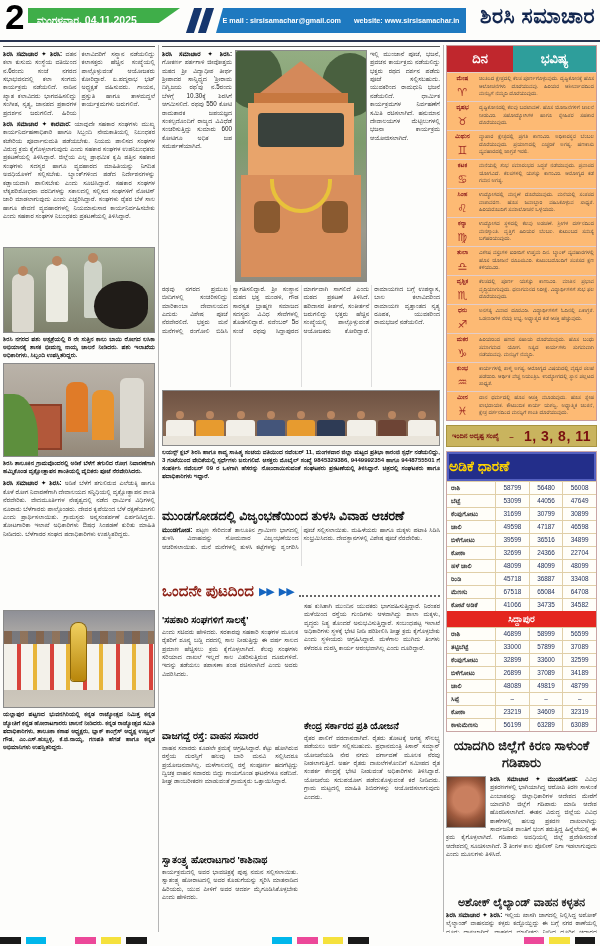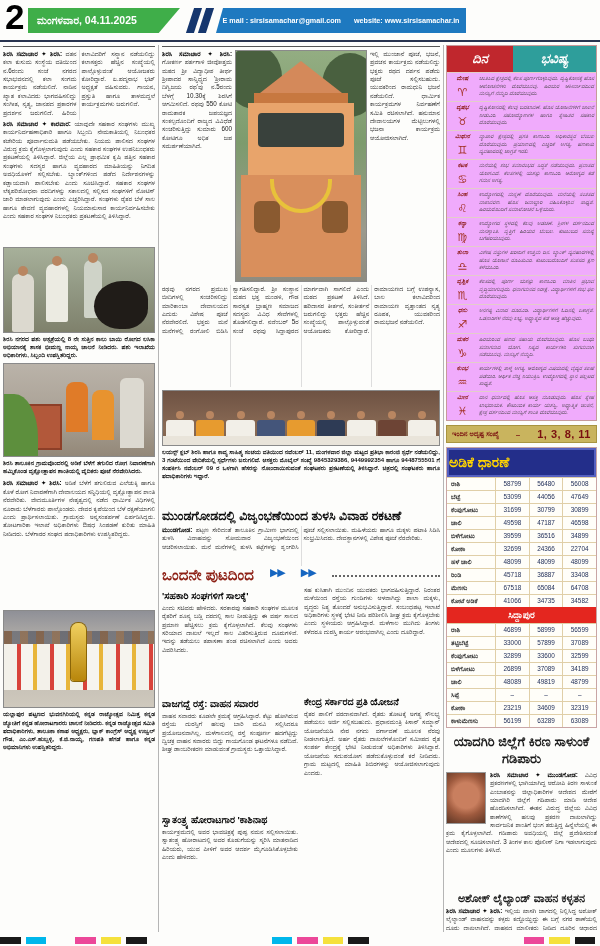--- a/index.html
+++ b/index.html
@@ -1,21 +1,21 @@
 <!DOCTYPE html>
 <html><head>
 <meta charset="utf-8">
 <style>
   html,body{margin:0;padding:0;background:#e8e8e8;}
   .page{position:relative;width:600px;height:946px;background:#fdfdfb;margin:0 auto;
         font-family:"Liberation Sans","DejaVu Sans",sans-serif;color:#1a1a1a;overflow:hidden;}
   
   .hdr{position:absolute;top:0;left:0;right:0;height:40px;}
   .pgnum{position:absolute;left:5px;top:-3px;font-size:35px;font-weight:800;color:#000;}
-  .datebar{position:absolute;left:28px;top:8px;width:152px;height:25px;background:#3fae49;
+  .datebar{position:absolute;left:28px;top:8px;width:152px;height:15px;background:#3fae49;
            clip-path:polygon(0 0,100% 0,86% 100%,0 100%);}
   .datebar span{display:block;line-height:25px;padding-left:9px;color:#fff;font-size:10.5px;font-weight:700;}
   .slash{position:absolute;top:8px;width:8px;height:25px;background:#16376e;transform:skewX(-18deg);}
   .s1{left:190px}.s2{left:202px}
   .contactbar{position:absolute;left:216px;top:8px;width:250px;height:25px;background:#1e79c0;
               display:flex;align-items:center;justify-content:space-around;
               clip-path:polygon(7px 0,100% 0,100% 100%,0 100%);}
   .contactbar span{color:#fff;font-size:7.2px;font-weight:700;white-space:nowrap;}
   .masthead{position:absolute;right:5px;top:4px;font-size:21px;font-weight:800;color:#12264f;letter-spacing:.5px;}
   .hrule{position:absolute;top:40px;left:0;right:0;border-top:2px solid #2a3550;}
@@ -28,21 +28,21 @@
   .bt{font-size:6.3px;line-height:1.33;text-align:justify;color:#222;overflow:hidden;}
   .dl{font-weight:800;color:#000;}
   .b2{column-count:2;column-gap:5px;column-rule:1px solid #ddd;}
   .b4{column-count:4;column-gap:5px;column-rule:1px solid #ddd;}
   .headA{font-size:13.5px;font-weight:800;text-align:center;line-height:1.28;margin:2px 0 3px;color:#0a0a0a;}
   .headB{font-size:15px;font-weight:800;text-align:center;margin:6px 0 3px;color:#0a0a0a;}
   .headMain{font-size:16.5px;font-weight:800;text-align:center;line-height:1.3;margin:1px 4px 4px;color:#050505;}
   .headTul{font-size:12.5px;font-weight:800;margin:5px 0 2px;color:#0a0a0a;}
   .headYad{font-size:13px;font-weight:800;text-align:center;line-height:1.3;margin:6px 0 3px;}
   .headAsh{font-size:11px;font-weight:800;text-align:center;margin:5px 0 2px;}
-  .subH{font-size:9.5px;font-weight:800;margin:4px 0 2px;color:#000;}
+  .subH{font-size:9.5px;font-weight:800;margin:12px 0 2px;color:#000;}
   .ruleT{border-top:1px solid #555;margin:1px 0 3px;}
   figcaption,.cap{font-size:6px;font-weight:700;line-height:1.35;text-align:justify;color:#111;margin:2px 0 4px;overflow:hidden;}
   
   .photo{position:relative;overflow:hidden;border:1px solid #8a8a8a;margin:3px 0 2px;}
   .phVac{height:84px;background:linear-gradient(180deg,#a7b09a 0%,#939a85 45%,#7f816c 100%);}
   .animal{position:absolute;right:6px;bottom:3px;width:54px;height:48px;background:#201c18;border-radius:55% 40% 45% 50%;}
   .fig{position:absolute;width:22px;height:58px;background:#ecebe2;border-radius:7px 7px 2px 2px;}
   .fgh{position:absolute;width:10px;height:10px;border-radius:50%;background:#b98661;}
   .f1{left:42px;top:16px}.h1p{left:48px;top:8px}
   .f2{left:8px;top:26px;background:#dcd9cf}.h2p{left:14px;top:18px}
@@ -74,44 +74,44 @@
   .m1{left:18px}.m2{right:18px}
   .phGrp{height:54px;background:linear-gradient(180deg,#6e5243 0%,#8a6b55 70%,#7a5c48 100%);display:flex;align-items:flex-end;padding:0 2px;}
   .gtable{position:absolute;left:0;right:0;bottom:0;height:9px;background:#e9e4da;}
   .pp{flex:1;margin:0 1px;position:relative;bottom:8px;}
   .pp .hd{width:8px;height:8px;border-radius:50%;background:#b98661;margin:0 auto;}
   .pp .sh{height:17px;border-radius:3px 3px 0 0;margin-top:1px;background:#f2efe8;}
   .c2 .sh{background:#e79b2f}.c3 .sh{background:#44557a}.c4 .sh{background:#6d4435}.c5 .sh{background:#2e3b55}
   .mug{width:38px;height:50px;float:left;margin:1px 4px 2px 0;border:1px solid #999;
       background:radial-gradient(circle at 50% 45%,#c97f5f 0 38%,#9e5a3e 60%,#5c3524 100%);}
   
-  .horo{border:1px solid #c79a9a;background:#f0abfc;font-style:italic;}
+  .horo{border:1px solid #c79a9a;background:#fdba74;}
   .horoHdr{display:flex;height:26px;text-align:center;font-weight:800;color:#fff;}
   .hl{flex:1;background:#c0272d;font-size:13px;line-height:26px;}
   .hrg{flex:1.25;background:#2e9e9b;font-size:13px;line-height:26px;}
   .zrow{display:flex;border-top:1px solid #e3cdc9;padding:2px 2px 1px;min-height:21px;}
   .zl{width:27px;text-align:center;flex-shrink:0;}
   .zname{display:block;font-size:6px;font-weight:800;color:#8f2020;}
   .zicon{font-size:11px;line-height:1.05;color:#a33226;}
   .ztxt{flex:1;font-size:5.4px;line-height:1.4;text-align:justify;color:#3a3a3a;padding-left:3px;}
   .lucky{display:flex;justify-content:space-between;align-items:center;background:#c9b45e;border:1px solid #a89440;
          padding:2px 5px;margin:4px 0;color:#7a1010;font-weight:800;}
-  .ll{font-size:6.8px}.ld{font-size:8px}.ln{font-size:11px;letter-spacing:.5px}
+  .ll{font-size:6.8px}.ld{font-size:8px}.ln{font-size:14px;letter-spacing:.5px}
   .prices{border:1px solid #c9a5a5;background:#fffef9;}
   .pHdr{background:#232e8a;color:#ffd400;font-size:14px;font-weight:800;text-align:left;padding:4px 0;
         border:2px solid #5560c0;}
   .mktbar{background:#e4261f;color:#fff;font-weight:800;text-align:center;font-size:9px;padding:2.5px 0;}
   .prow{display:flex;border-top:1px solid #e0cfa8;}
   .prow span{flex:1;font-size:6.4px;text-align:center;padding:2px 0;border-left:1px solid #e0cfa8;color:#1c2a55;}
   .prow span:first-child{flex:1.35;text-align:left;padding-left:4px;border-left:none;color:#333;font-weight:700;}
   
   .topRow{display:flex;gap:3px;height:232px;}
   .topRow .tc{width:70px;flex-shrink:0;}
   .topRow .phCha{width:130px;flex-shrink:0;margin:0;}
-  .fpbar{display:flex;align-items:flex-start;gap:16px;margin:0 0 2px;}
+  .fpbar{display:flex;align-items:center;gap:5px;margin:16px 0 2px;}
   .fpTitle{font-size:15px;font-weight:800;color:#8d1f14;white-space:nowrap;}
   .fpArrow{color:#1565c0;font-size:11px;font-weight:800;letter-spacing:-1px;}
   .dotlead{flex:1;border-bottom:2px dotted #666;height:9px;}
   .fpcols{display:flex;gap:6px;}
   .fpcols>div{flex:1;}
   
   .hA{height:70px}.hB{height:122px}.hC{height:128px}.hT1{height:230px}.hT2{height:102px}
   .hTu{height:40px}.hLi{height:56px}.hY{height:116px}.hAs{height:64px}
   .hF0{height:90px}.hF1{height:98px}.hF2{height:150px}.hF3{height:64px}.hFc{height:106px}
   
@@ -129,20 +129,21 @@
     <div class="pgnum">2</div>
     <div class="datebar">
       <span>ಮಂಗಳವಾರ, 04.11.2025</span>
     </div>
     <div class="slash s1"></div>
     <div class="slash s2"></div>
     <div class="contactbar">
       <span>E mail : sirsisamachar@gmail.com</span>
       <span>website: www.sirsisamachar.in</span>
     </div>
+    <div class="masthead">ಶಿರಸಿ ಸಮಾಚಾರ</div>
   </div>
   <div class="hrule"></div>
 
   <section class="colL">
     <div class="ruleT"></div>
     <div class="bt b2 hA">
       <span class="dl">ಶಿರಸಿ ಸಮಾಚಾರ ✦ ಶಿರಸಿ:</span>
       <span>ವತನ ಕಲಾ ಕುಸುಮ ಸಂಸ್ಥೆಯ ವತಿಯಿಂದ ನ.6ರಂದು ಸಂಜೆ ನಗರದ ಸಭಾಭವನದಲ್ಲಿ ಕಲಾ ಸಂಗಮ ಕಾರ್ಯಕ್ರಮ ನಡೆಯಲಿದೆ. ನಾಡಿನ ಖ್ಯಾತ ಕಲಾವಿದರು ಭಾಗವಹಿಸಲಿದ್ದು ಸಂಗೀತ, ನೃತ್ಯ, ಜಾನಪದ ಪ್ರಕಾರಗಳ ಪ್ರದರ್ಶನ ಜರುಗಲಿದೆ. ಹಿರಿಯ ಕಲಾವಿದರಿಗೆ ಸನ್ಮಾನ ನಡೆಯಲಿದ್ದು ಕಲಾಸಕ್ತರು ಹೆಚ್ಚಿನ ಸಂಖ್ಯೆಯಲ್ಲಿ ಪಾಲ್ಗೊಳ್ಳುವಂತೆ ಆಯೋಜಕರು ಕೋರಿದ್ದಾರೆ. ಏ.ಪದ್ಮನಾಭ ಭಟ್ ಅಧ್ಯಕ್ಷತೆ ವಹಿಸುವರು. ಗಾಯನ, ಪ್ರಸ್ತುತಿ ಹಾಗೂ ತಾಳಮದ್ದಲೆ ಕಾರ್ಯಕ್ರಮಗಳು ಜರುಗಲಿವೆ.</span>
     </div>
     <div class="bt hB">
@@ -234,21 +235,21 @@
           <div class="hd"></div>
           <div class="sh"></div>
         </div>
       <div class="pp c1">
           <div class="hd"></div>
           <div class="sh"></div>
         </div>
       <div class="gtable"></div>
     </figure>
     <div class="cap hLi">ಲಯನ್ಸ್ ಕ್ಲಬ್ ಶಿರಸಿ ಹಾಗೂ ಕಾವ್ಯ ಸಾಹಿತ್ಯ ಸಂಚಯ ವತಿಯಿಂದ ನವೆಂಬರ್ 11, ಮಂಗಳವಾರ ಜಿಲ್ಲಾ ಮಟ್ಟದ ಪ್ರತಿಭಾ ಕಾರಂಜಿ ಸ್ಪರ್ಧೆ ನಡೆಯಲಿದ್ದು, 3 ಗಂಟೆಯಿಂದ ವೇದಿಕೆಯಲ್ಲಿ ಸ್ಪರ್ಧೆಗಳು ಜರುಗಲಿವೆ. ಆಸಕ್ತರು ಮೊಬೈಲ್ ಸಂಖ್ಯೆ 9845329386, 9449992354 ಹಾಗೂ 9448755501 ಗೆ ಸಂಪರ್ಕಿಸಿ ನವೆಂಬರ್ 09 ರ ಒಳಗಾಗಿ ಹೆಸರನ್ನು ನೋಂದಾಯಿಸುವಂತೆ ಸಂಘಟಕರು ಪ್ರಕಟಣೆಯಲ್ಲಿ ತಿಳಿಸಿದ್ದಾರೆ. ಚಿತ್ರದಲ್ಲಿ ಸಂಘಟಕರು ಹಾಗೂ ಪದಾಧಿಕಾರಿಗಳು ಇದ್ದಾರೆ.</div>
-    <h2 class="headTul">ಮುಂಡಗೋಡದಲ್ಲಿ ವಿಜೃಂಭಣೆಯಿಂದ ತುಳಸಿ ವಿವಾಹ ರಕಟಣೆ</h2>
+    <h2 class="headTul">ಮುಂಡಗೋಡದಲ್ಲಿ ವಿಜೃಂಭಣೆಯಿಂದ ತುಳಸಿ ವಿವಾಹ ಆಚರಣೆ</h2>
     <div class="bt b2 hTu">
       <span class="dl">ಮುಂಡಗೋಡ:</span>
       <span>ಪಟ್ಟಣ ಸೇರಿದಂತೆ ತಾಲೂಕಿನ ಗ್ರಾಮೀಣ ಭಾಗದಲ್ಲಿ ತುಳಸಿ ವಿವಾಹವನ್ನು ಸೋಮವಾರ ವಿಜೃಂಭಣೆಯಿಂದ ಆಚರಿಸಲಾಯಿತು. ಮನೆ ಮನೆಗಳಲ್ಲಿ ತುಳಸಿ ಕಟ್ಟೆಗಳನ್ನು ಶೃಂಗರಿಸಿ ಪೂಜೆ ಸಲ್ಲಿಸಲಾಯಿತು. ಮಹಿಳೆಯರು ಹಾಗೂ ಮಕ್ಕಳು ಪಟಾಕಿ ಸಿಡಿಸಿ ಸಂಭ್ರಮಿಸಿದರು. ದೇವಸ್ಥಾನಗಳಲ್ಲಿ ವಿಶೇಷ ಪೂಜೆ ನೆರವೇರಿತು.</span>
     </div>
     <div class="fpbar">
       <span class="fpTitle">ಒಂದನೇ ಪುಟದಿಂದ</span>
       <span class="fpArrow">▶▶</span>
       <span class="fpArrow">▶▶</span>
       <span class="dotlead"></span>
     </div>

